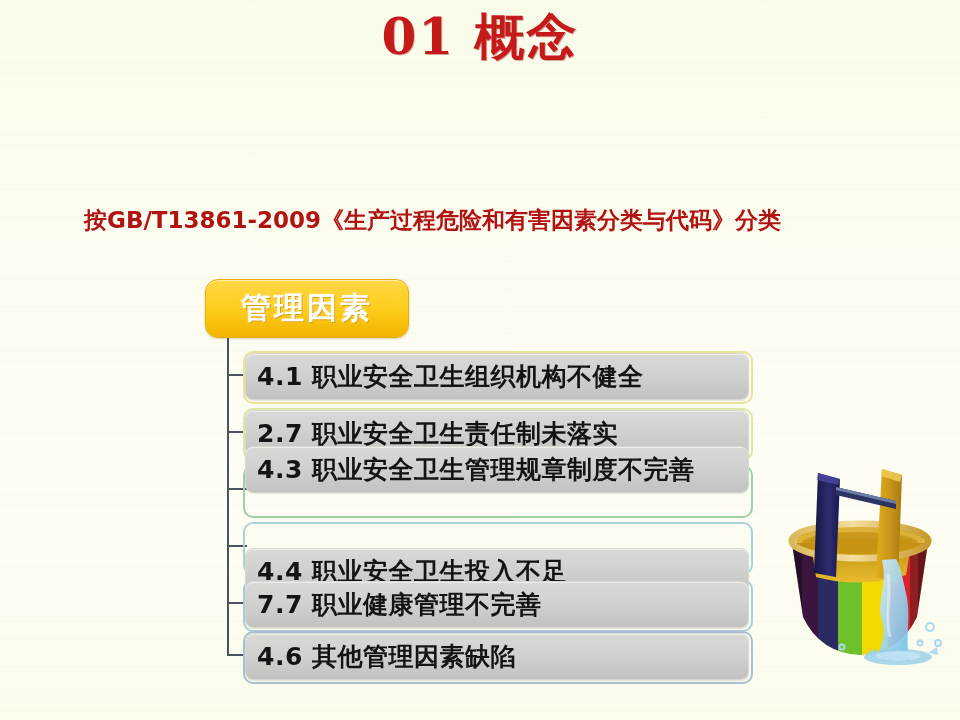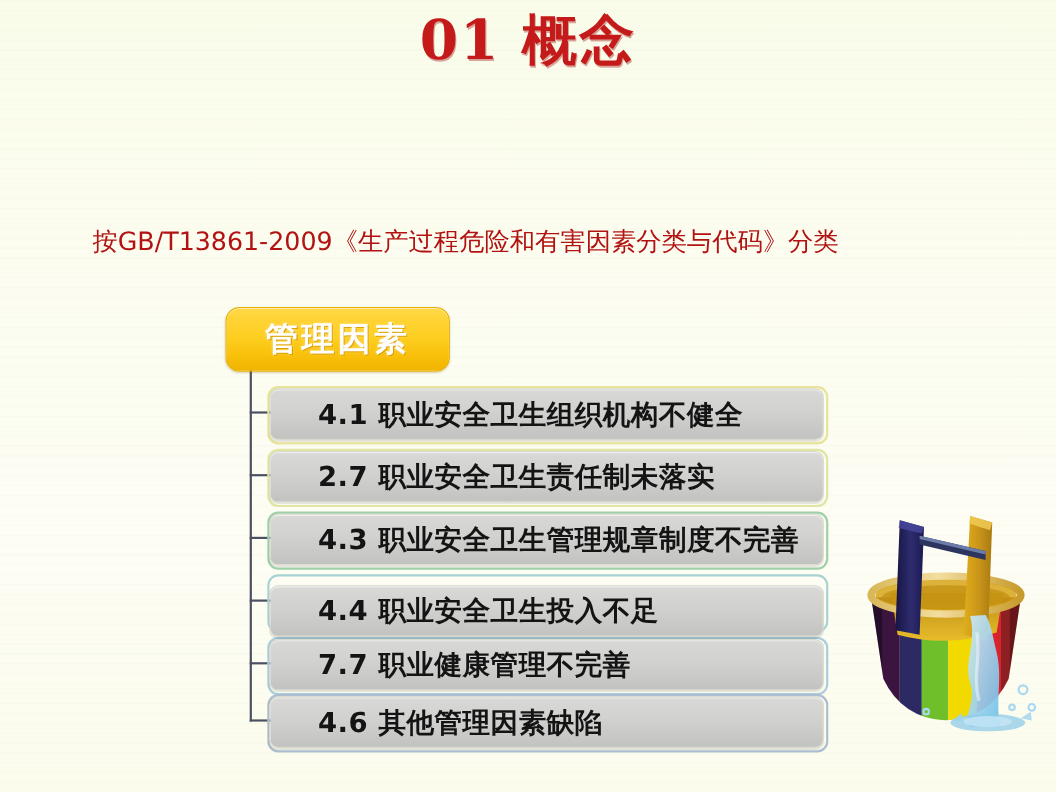--- a/index.html
+++ b/index.html
@@ -57,21 +57,21 @@
     z-index: 4;
     white-space: nowrap;
   }
 
   
   .subtitle {
     position: absolute;
     left: 84px;
     top: 204px;
     font-family: "DejaVu Sans", "Liberation Sans", sans-serif;
-    font-weight: normal;
+    font-weight: bold;
     font-size: 23px;
     line-height: 32px;
     color: #b11212;
     letter-spacing: 0px;
     white-space: nowrap;
     z-index: 4;
   }
 
   
   .tree {
@@ -148,21 +148,20 @@
     height: 45px;
     display: flex;
     align-items: center;
     font-family: "DejaVu Sans", "Liberation Sans", sans-serif;
     font-weight: bold;
     font-size: 25px;
     line-height: 45px;
     color: #141414;
     white-space: nowrap;
     letter-spacing: 0.5px;
-    margin-left: 32px;
   }
 
   
   .item-ring {
     position: absolute;
     left: 243px;
     width: 506px;
     height: 49px;
     border-radius: 10px;
     border: 2px solid transparent;
@@ -233,26 +232,26 @@
   <div class="item" style="top:353px">
     <span class="item-label">4.1 职业安全卫生组织机构不健全</span>
   </div>
 
   <div class="item-ring" style="top: 408px; border-color: rgb(223, 230, 164);"></div>
   <div class="item" style="top:410px">
     <span class="item-label">2.7 职业安全卫生责任制未落实</span>
   </div>
 
   <div class="item-ring" style="top: 465px; border-color: rgb(159, 208, 168);"></div>
-  <div class="item" style="top:467px">
+  <div class="item" style="top:446px">
     <span class="item-label">4.3 职业安全卫生管理规章制度不完善</span>
   </div>
 
   <div class="item-ring" style="top: 522px; border-color: rgb(169, 211, 210);"></div>
-  <div class="item" style="top:532px">
+  <div class="item" style="top:548px">
     <span class="item-label">4.4 职业安全卫生投入不足</span>
   </div>
 
   <div class="item-ring" style="top: 579px; border-color: rgb(170, 205, 221);"></div>
   <div class="item" style="top:581px">
     <span class="item-label">7.7 职业健康管理不完善</span>
   </div>
 
   <div class="item-ring" style="top: 631px; border-color: rgb(173, 190, 208);"></div>
   <div class="item" style="top:633px">

